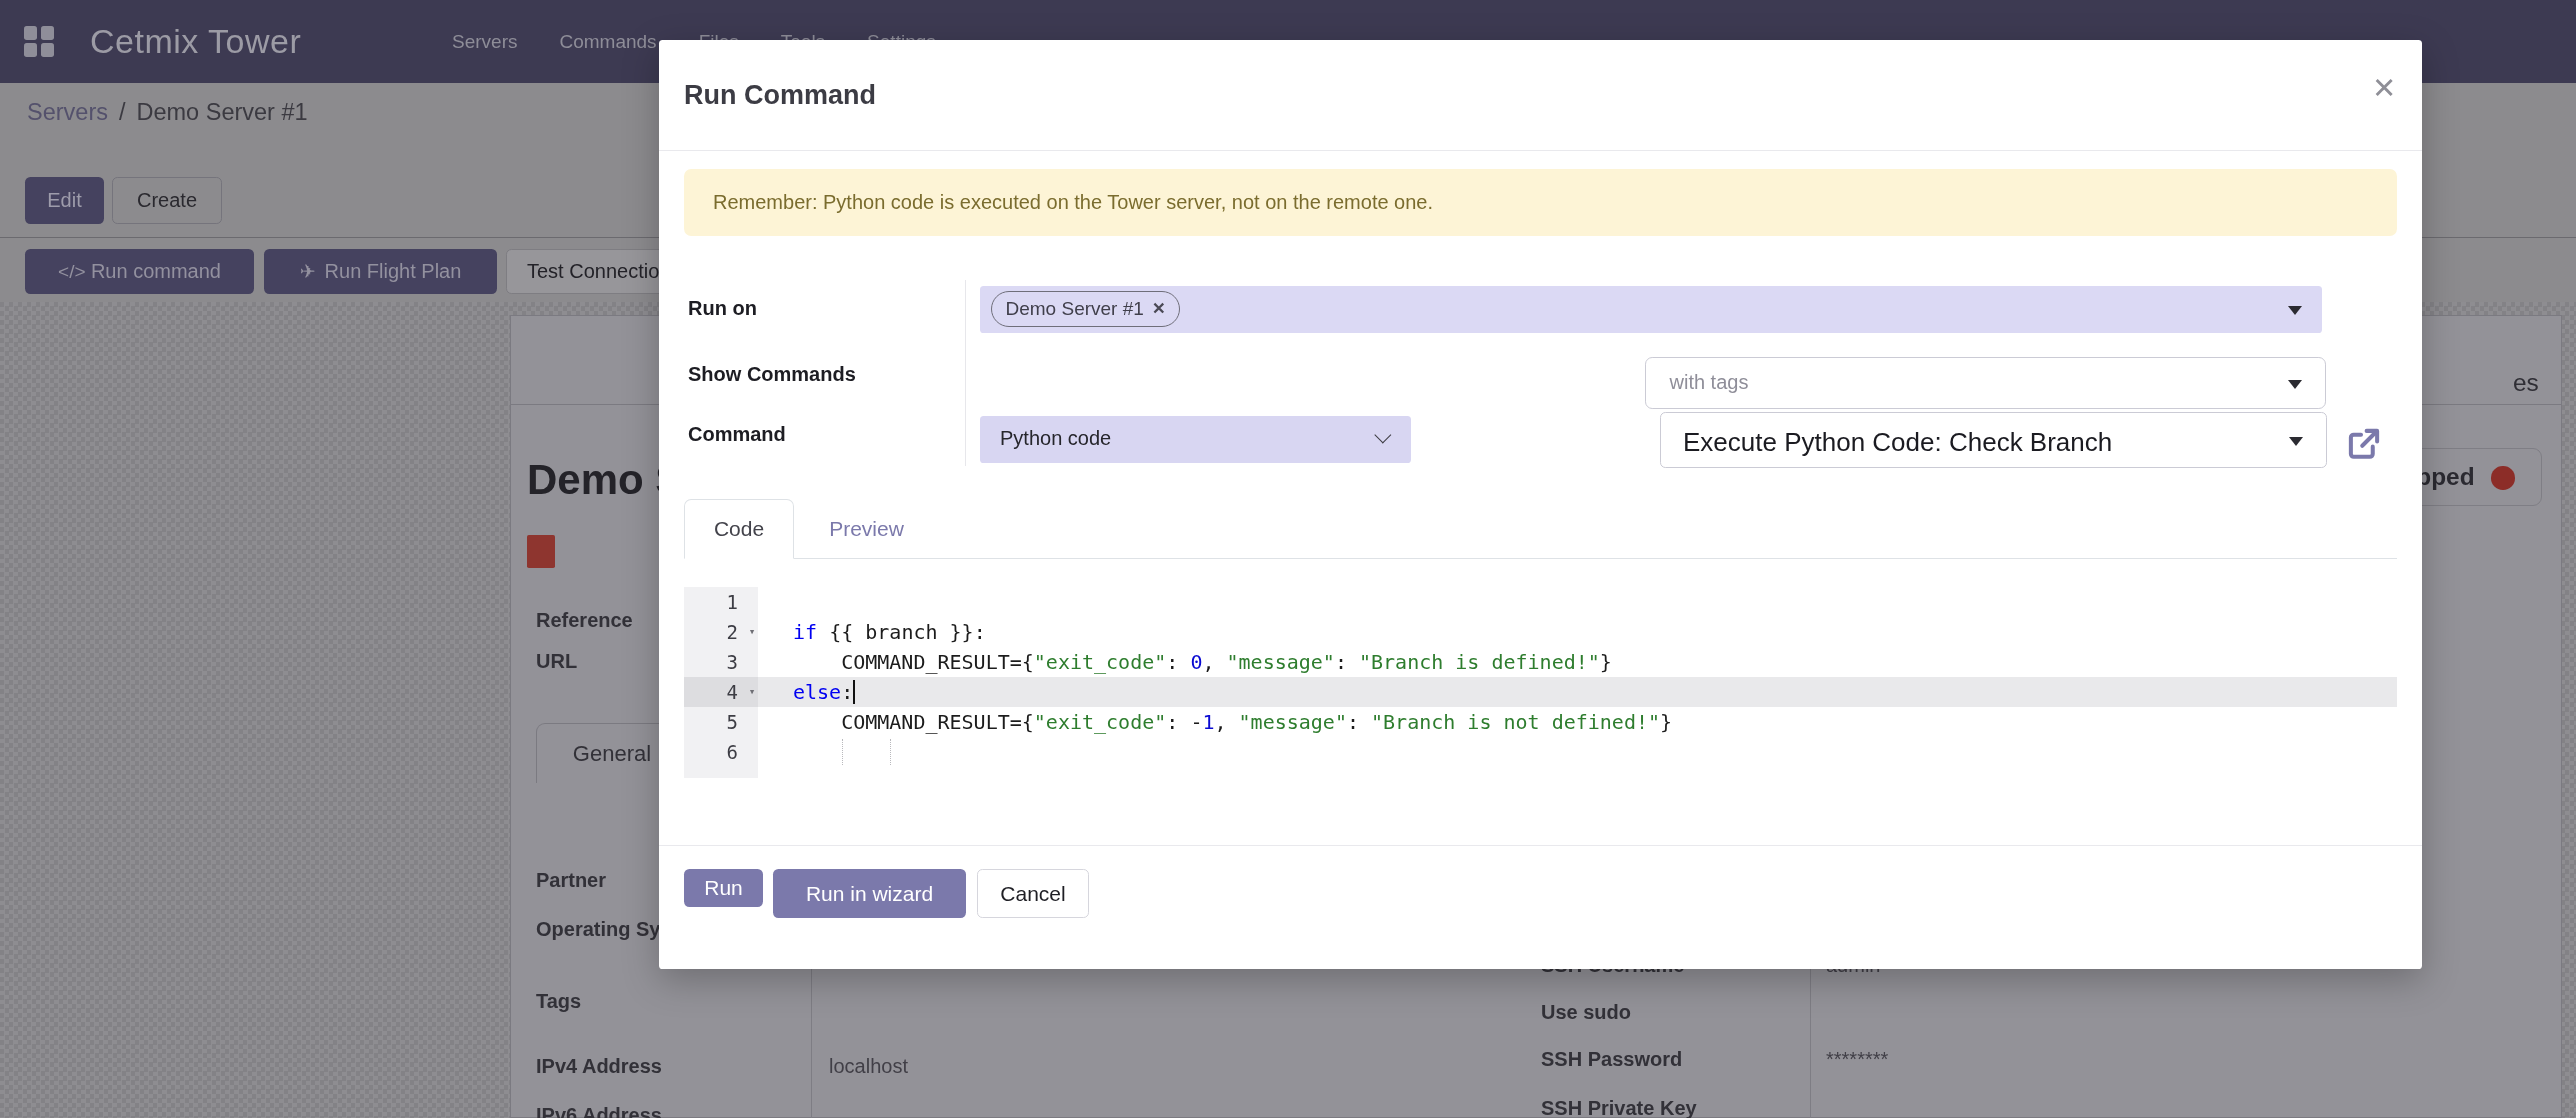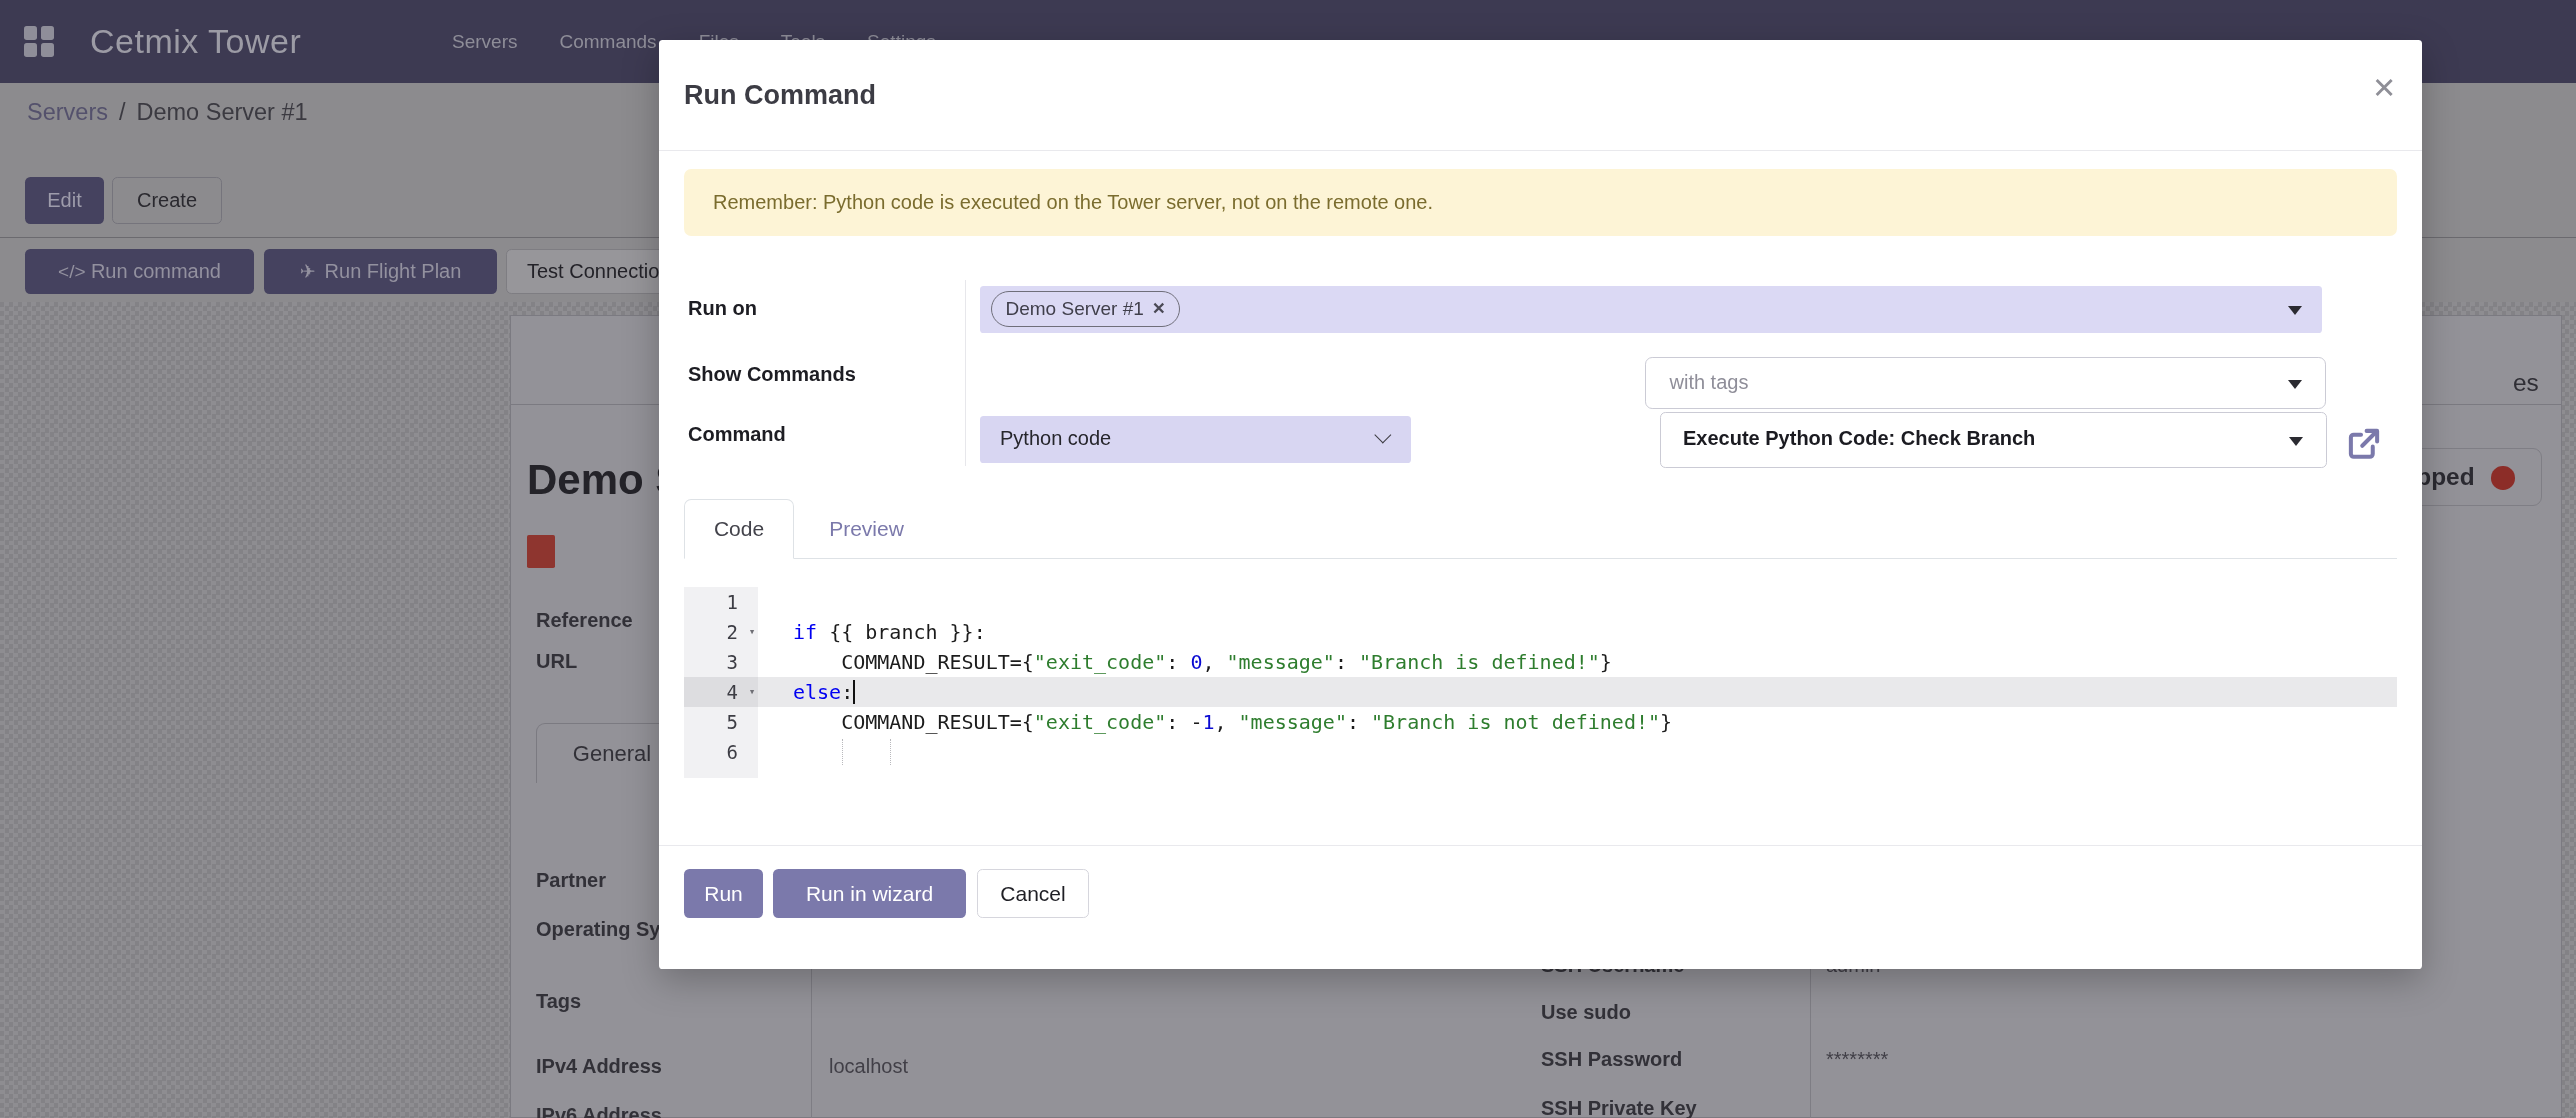--- a/index.html
+++ b/index.html
@@ -101,21 +101,21 @@
   #tags-caret { right:23.5px; top:22px; }
 
   #type-select { left:321px; top:376px; width:431px; height:47px; background:#d8d6f2;
     border-radius:3.6px; cursor:pointer; }
   #type-select .tv { position:absolute; left:20px; top:11px; font-size:20px; color:#26262c; }
   #type-chevron { position:absolute; right:22px; top:12.6px; width:11.7px; height:11.7px;
     border-right:1.8px solid #3a3a40; border-bottom:1.8px solid #3a3a40; transform:rotate(45deg); }
 
   #cmd-select { left:1001px; top:372px; width:667px; height:56px; border:0.9px solid #cbcbd5;
     border-radius:5.4px; cursor:pointer; background:#fff; }
-  #cmd-select .cv { position:absolute; left:22px; top:13.5px; font-size:20px; font-weight:700; color:#1b1b21; }
+  #cmd-select .cv { position:absolute; left:22px; top:13.5px; font-size:26px; font-weight:400; color:#1b1b21; }
   #cmd-caret { right:23.5px; top:23.5px; }
   #ext-link { left:1684px; top:383px; width:42px; height:42px; cursor:pointer; }
   #ext-link svg { width:42px; height:42px; stroke:#7b79ab; stroke-width:2.3; fill:none;
     stroke-linecap:round; stroke-linejoin:round; }
 
   
   #tab-strip { left:25px; top:459px; width:1713px; height:60px; border-bottom:0.9px solid #dee2e6; }
   #tab-code { position:absolute; left:0; top:0; width:110px; height:60px; background:#fff;
     border:0.9px solid #dee2e6; border-bottom:0.9px solid #fff; border-radius:7.2px 7.2px 0 0;
     display:flex; align-items:center; justify-content:center; font-size:21px; color:#43434b; cursor:pointer; }
@@ -132,21 +132,21 @@
   #editor-code { flex:1; cursor:text; }
   .code-row { position:relative; height:30px; line-height:30px; padding-left:35px;
     font-family:"DejaVu Sans Mono", monospace; font-size:20px; white-space:pre; color:#1c1c1c; }
   .code-row.act { background:#e9e9eb; }
   .tk-kw { color:#0000f2; } .tk-str { color:#2e7d2e; } .tk-num { color:#0a0ad2; } .tk-tx { color:#1c1c1c; }
   .cursor { display:inline-block; width:1.8px; height:23.5px; background:#111; vertical-align:-4.5px; }
   .iguide { position:absolute; top:1.8px; height:26px; width:0; border-left:0.9px dotted #b9b9bd; }
 
   
   #footer-line { left:0; top:805px; width:1763px; height:0.9px; background:#e9e9ed; }
-  #run-btn    { left:25px;  top:829px; width:79px;  height:49px; background:#7b79ab; color:#fff; font-size:21px; }
+  #run-btn    { left:25px;  top:829px; width:79px;  height:38px; background:#7b79ab; color:#fff; font-size:21px; }
   #wizard-btn { left:114px; top:829px; width:193px; height:49px; background:#7b79ab; color:#fff; font-size:21px; }
   #cancel-btn { left:318px; top:829px; width:112px; height:49px; background:#fff;
     border:0.9px solid #d6d6dd; color:#1f1f25; font-size:21px; }
 </style>
 </head>
 <body>
 
 <div id="canvas">
 
   <div id="navbar" class="abs">

